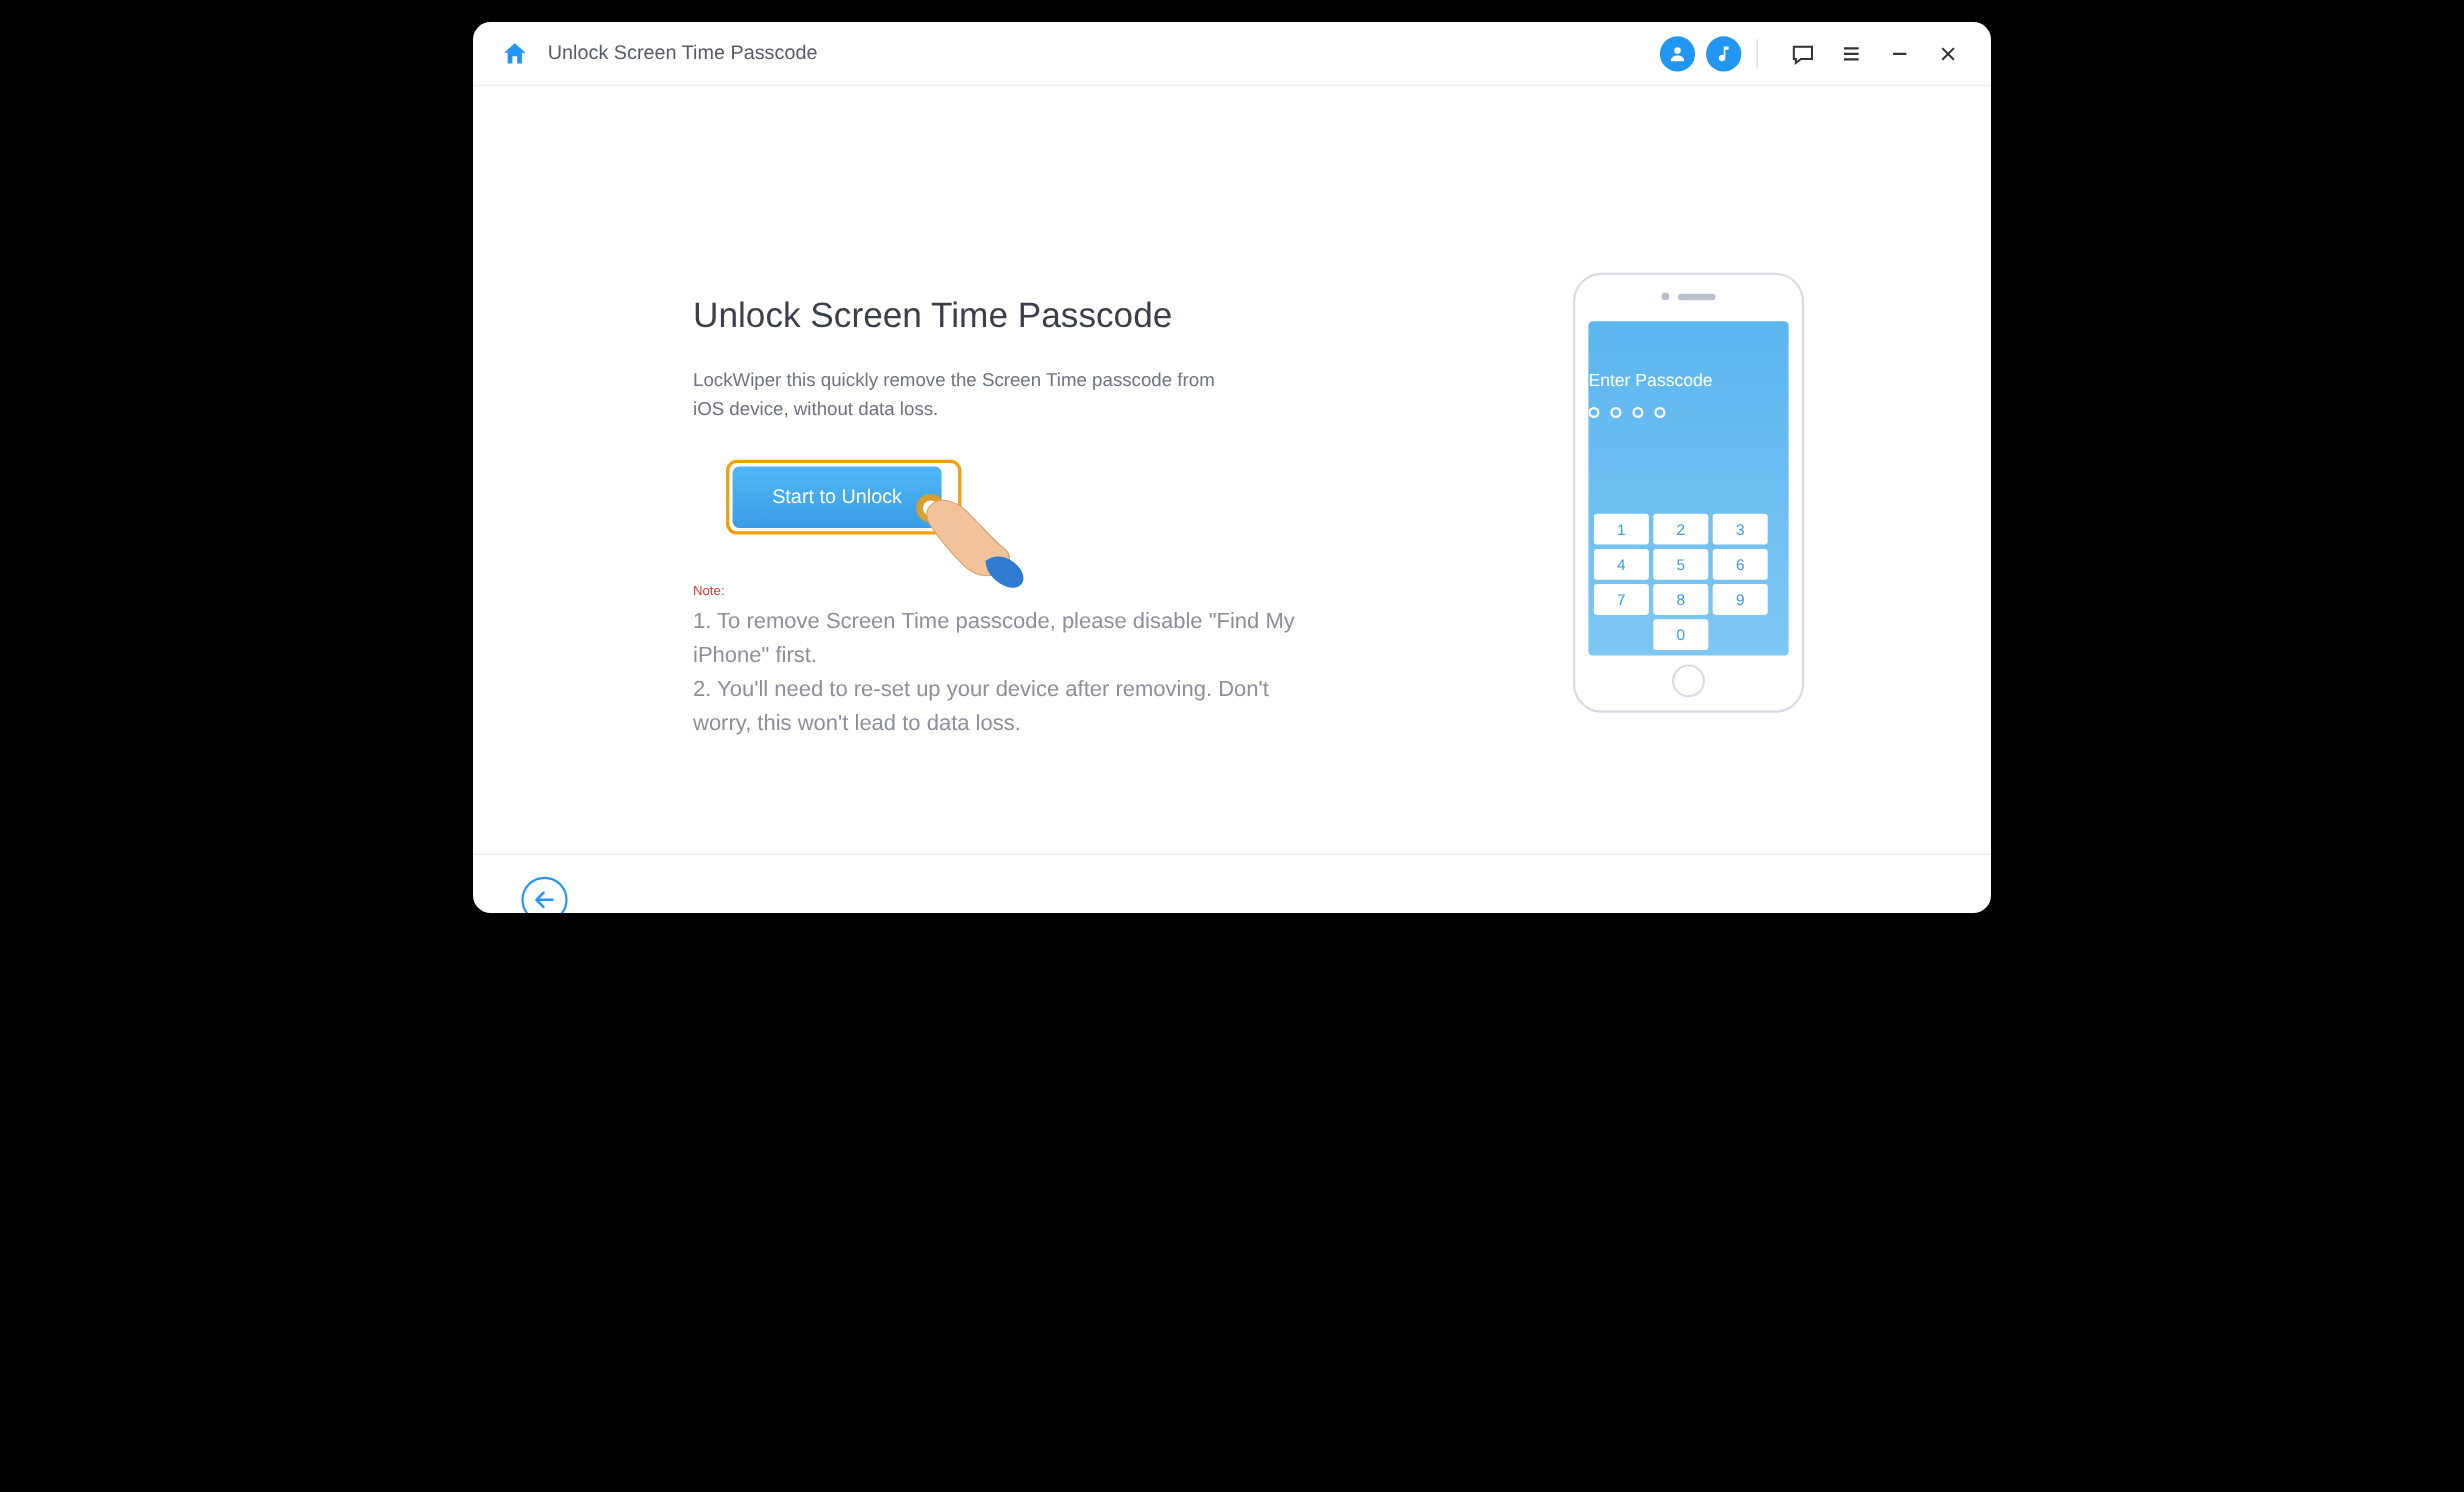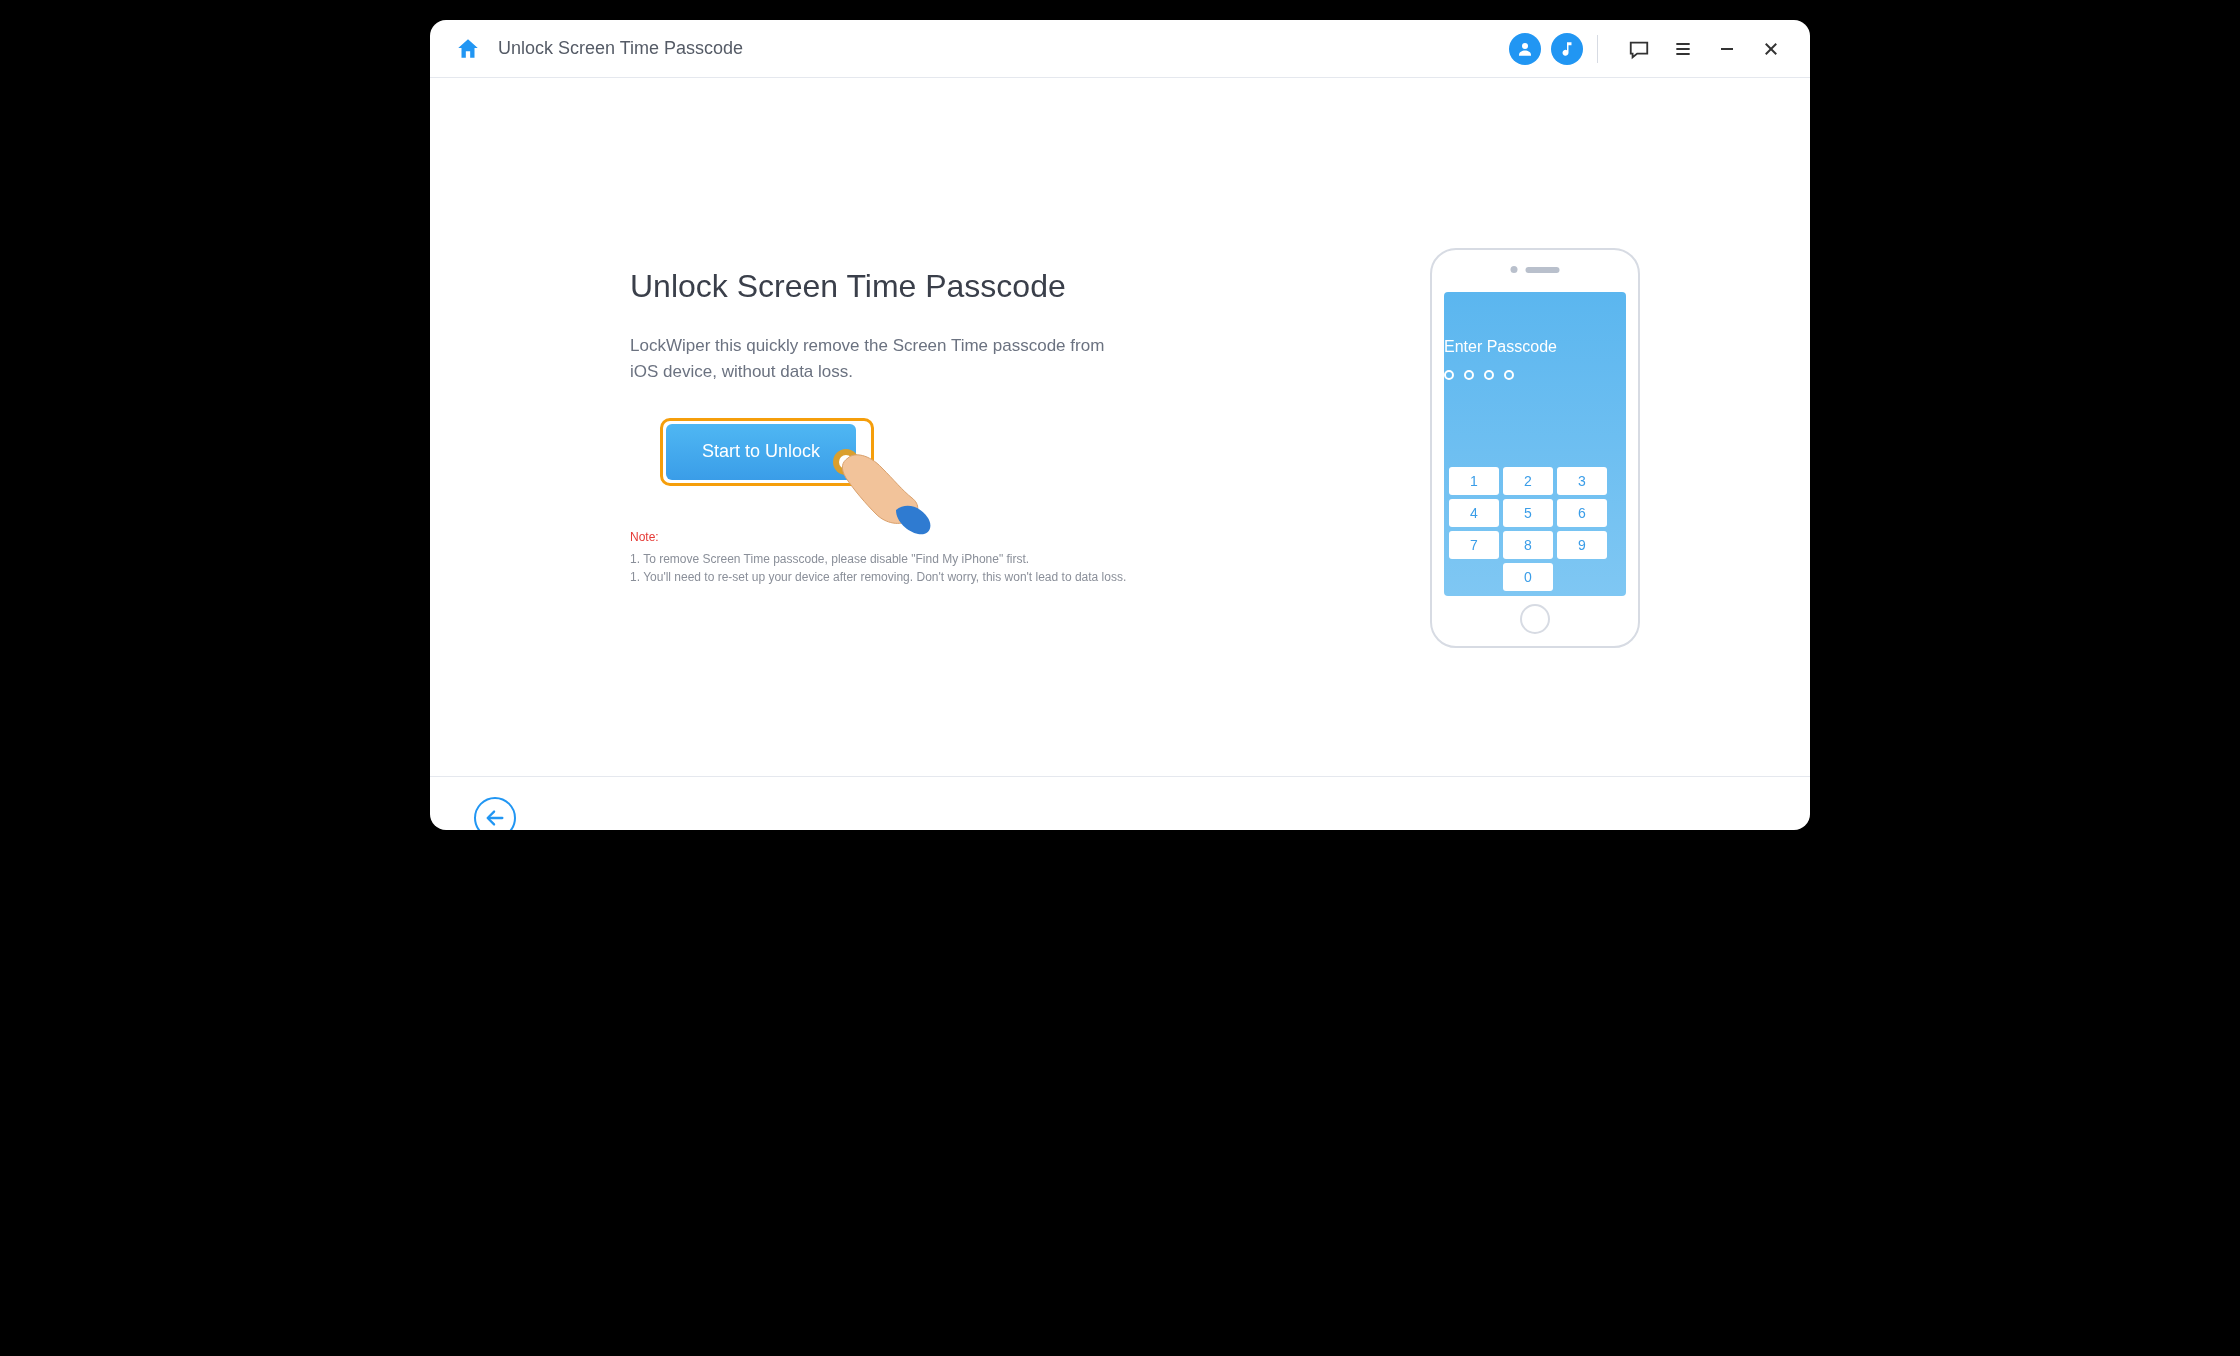--- a/index.html
+++ b/index.html
@@ -94,21 +94,21 @@
     font-size:18px;
     cursor:pointer;
   }
   .pointer-hand {
     position:absolute;
     left: 158px;
     top: 16px;
     pointer-events:none;
   }
   .note-label { color:#e53935; font-size:12px; margin-bottom:6px; }
-  .note-line { color:#8a8f99; font-size:12px; line-height:1.55; max-width:560px; }
+  .note-line { color:#8a8f99; font-size:20px; line-height:1.55; max-width:560px; }
   
   .phone {
     position:absolute;
     right: 170px;
     top: 170px;
     width: 210px;
     height: 400px;
     border:2px solid #d7dbe3;
     border-radius:26px;
     background:#fff;
@@ -233,21 +233,21 @@
             <ellipse cx="22" cy="22" rx="7" ry="7" fill="#fff"></ellipse>
             <path d="M24 18 C30 12 45 14 58 28 C70 40 78 50 88 58 C96 64 96 74 86 80 C76 86 62 84 52 74 C42 64 30 50 22 38 C16 28 18 22 24 18 Z" fill="#f2c39a" stroke="#d9a06b" stroke-width="1"></path>
             <path d="M72 70 C82 62 96 66 104 78 C110 88 104 96 94 94 C84 92 72 82 72 70 Z" fill="#2f7bd1"></path>
           </svg>
         </span>
       </div>
 
       <div>
         <p class="note-label">Note:</p>
         <p class="note-line">1. To remove Screen Time passcode, please disable "Find My iPhone" first.</p>
-        <p class="note-line">1. You'll need to re-set up your device after removing. Don't worry, this won't lead to data loss.</p>
+        <p class="note-line">2. You'll need to re-set up your device after removing. Don't worry, this won't lead to data loss.</p>
       </div>
     </div>
 
     <div class="phone">
       <div class="phone-speaker">
         <span class="dot"></span>
           <span class="bar"></span>
       </div>
       <div class="phone-screen">
         <div class="phone-screen-title">Enter Passcode</div>

